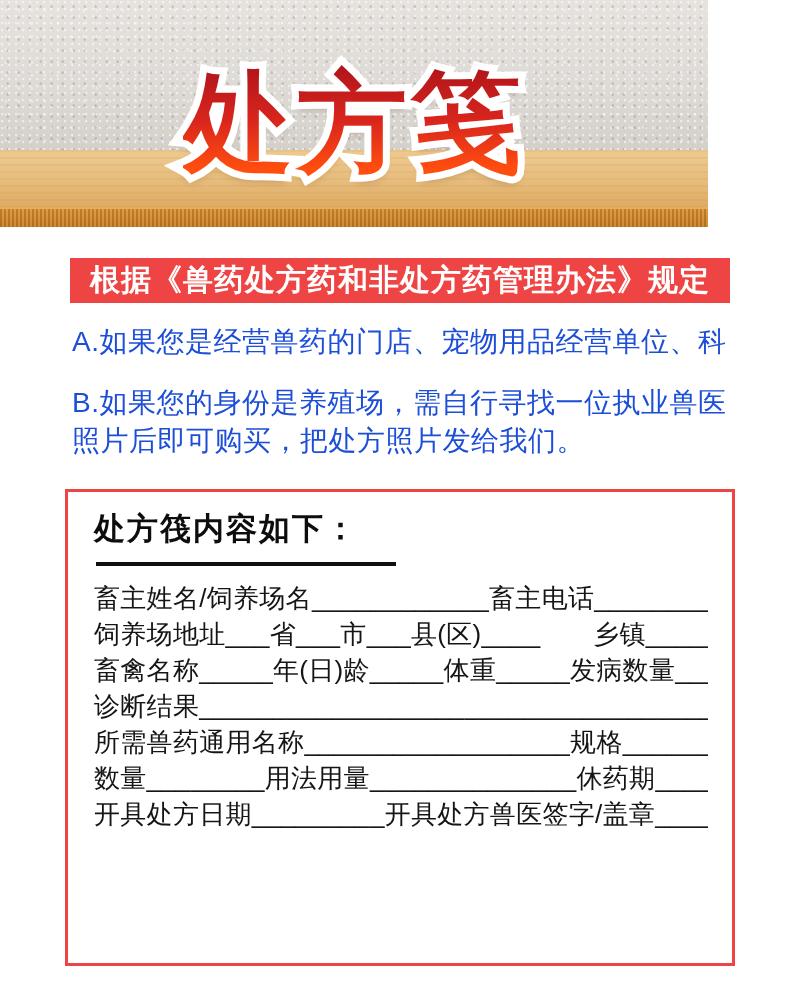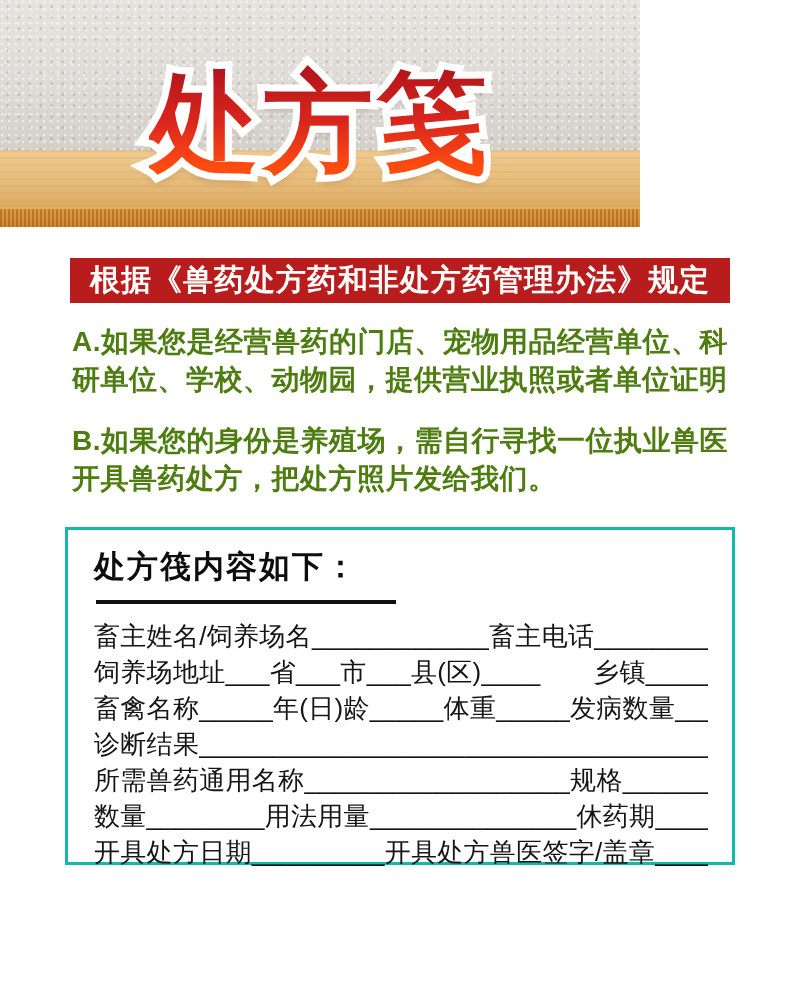--- a/index.html
+++ b/index.html
@@ -4,21 +4,21 @@
 <style>
   * { box-sizing: border-box; margin: 0; padding: 0; }
   html, body { width: 800px; }
   body {
     width: 800px; height: 1000px; margin: 0; background: #ffffff;
     font-family: "Liberation Sans", "DejaVu Sans", sans-serif;
     overflow: hidden;
   }
 
   
-  .hero { position: relative; width: 640px; height: 227px; overflow: hidden; }
+  .hero { position: relative; width: 708px; height: 227px; overflow: hidden; }
   .wall {
     position: absolute; inset: 0 0 0 0; height: 152px;
     background-color: #dcd8d3;
     background-image:
       radial-gradient(circle at 30% 30%, rgba(255,255,255,.55) 1px, transparent 1.6px),
       radial-gradient(circle at 70% 60%, rgba(120,114,108,.28) 1px, transparent 1.6px),
       radial-gradient(circle at 45% 80%, rgba(255,255,255,.40) 1px, transparent 1.8px),
       linear-gradient(180deg, #e6e3de 0%, #dedad5 55%, #d3cfc9 100%);
     background-size: 7px 7px, 11px 11px, 13px 13px, 100% 100%;
   }
@@ -59,30 +59,30 @@
 
   
   .banner {
     margin: 31px 70px 0 70px; height: 45px;
     color: #ffffff; font-size: 30px; font-weight: 800; letter-spacing: 1px;
     display: flex; align-items: center; justify-content: center;
     white-space: nowrap;
   }
   .para {
     margin: 20px 72px 0 72px;
-    font-size: 28px; line-height: 38px; color: #4d7c0f; font-weight: 700;
+    font-size: 28px; line-height: 38px; color: #1d4ed8; font-weight: 400;
     letter-spacing: 0.5px;
   }
   .para.b { margin-top: 23px; }
   .para-line { white-space: nowrap; }
 
   
   .form-box {
-    margin: 29px 65px 0 65px; width: 670px; height: 338px;
-    border: 3px solid #14b8a6; background: #ffffff;
+    margin: 29px 65px 0 65px; width: 670px; height: 477px;
+    border: 3px solid #ef4444; background: #ffffff;
     padding: 16px 24px 0 26px;
   }
   .form-title {
     font-size: 31px; font-weight: 800; color: #0d0d0d; letter-spacing: 2px;
     line-height: 42px; white-space: nowrap;
   }
   .form-title-rule {
     width: 300px; height: 4px; background: #111111; margin: 12px 0 14px 2px;
   }
   .form-line {
@@ -101,30 +101,29 @@
   </div>
   <div class="hero-title">
     <span class="title-stack">
       <span class="title-text title-back">处方笺</span>
       <span class="title-text title-front">处方笺</span>
     </span>
   </div>
 </div>
 
 <div class="content">
-  <div class="banner" style="background: #b91c1c; font-family: Liberation Mono, monospace;">根据《兽药处方药和非处方药管理办法》规定</div>
+  <div class="banner" style="background: #ef4444; font-family: Liberation Mono, monospace;">根据《兽药处方药和非处方药管理办法》规定</div>
 
   <div class="para a">
     <div class="para-line">A.如果您是经营兽药的门店、宠物用品经营单位、科</div>
-    <div class="para-line">研单位、学校、动物园，提供营业执照或者单位证明</div>
   </div>
 
   <div class="para b">
     <div class="para-line">B.如果您的身份是养殖场，需自行寻找一位执业兽医</div>
-    <div class="para-line">开具兽药处方，把处方照片发给我们。</div>
+    <div class="para-line">照片后即可购买，把处方照片发给我们。</div>
   </div>
 </div>
 
 <div class="form-box">
   <div class="form-title">处方筏内容如下：</div>
   <div class="form-title-rule"></div>
   <div class="form-line">畜主姓名/饲养场名____________畜主电话_________</div>
   <div class="form-line">饲养场地址___省___市___县(区)____　　乡镇_____村</div>
   <div class="form-line">畜禽名称_____年(日)龄_____体重_____发病数量______</div>
   <div class="form-line">诊断结果_____________________________________</div>

